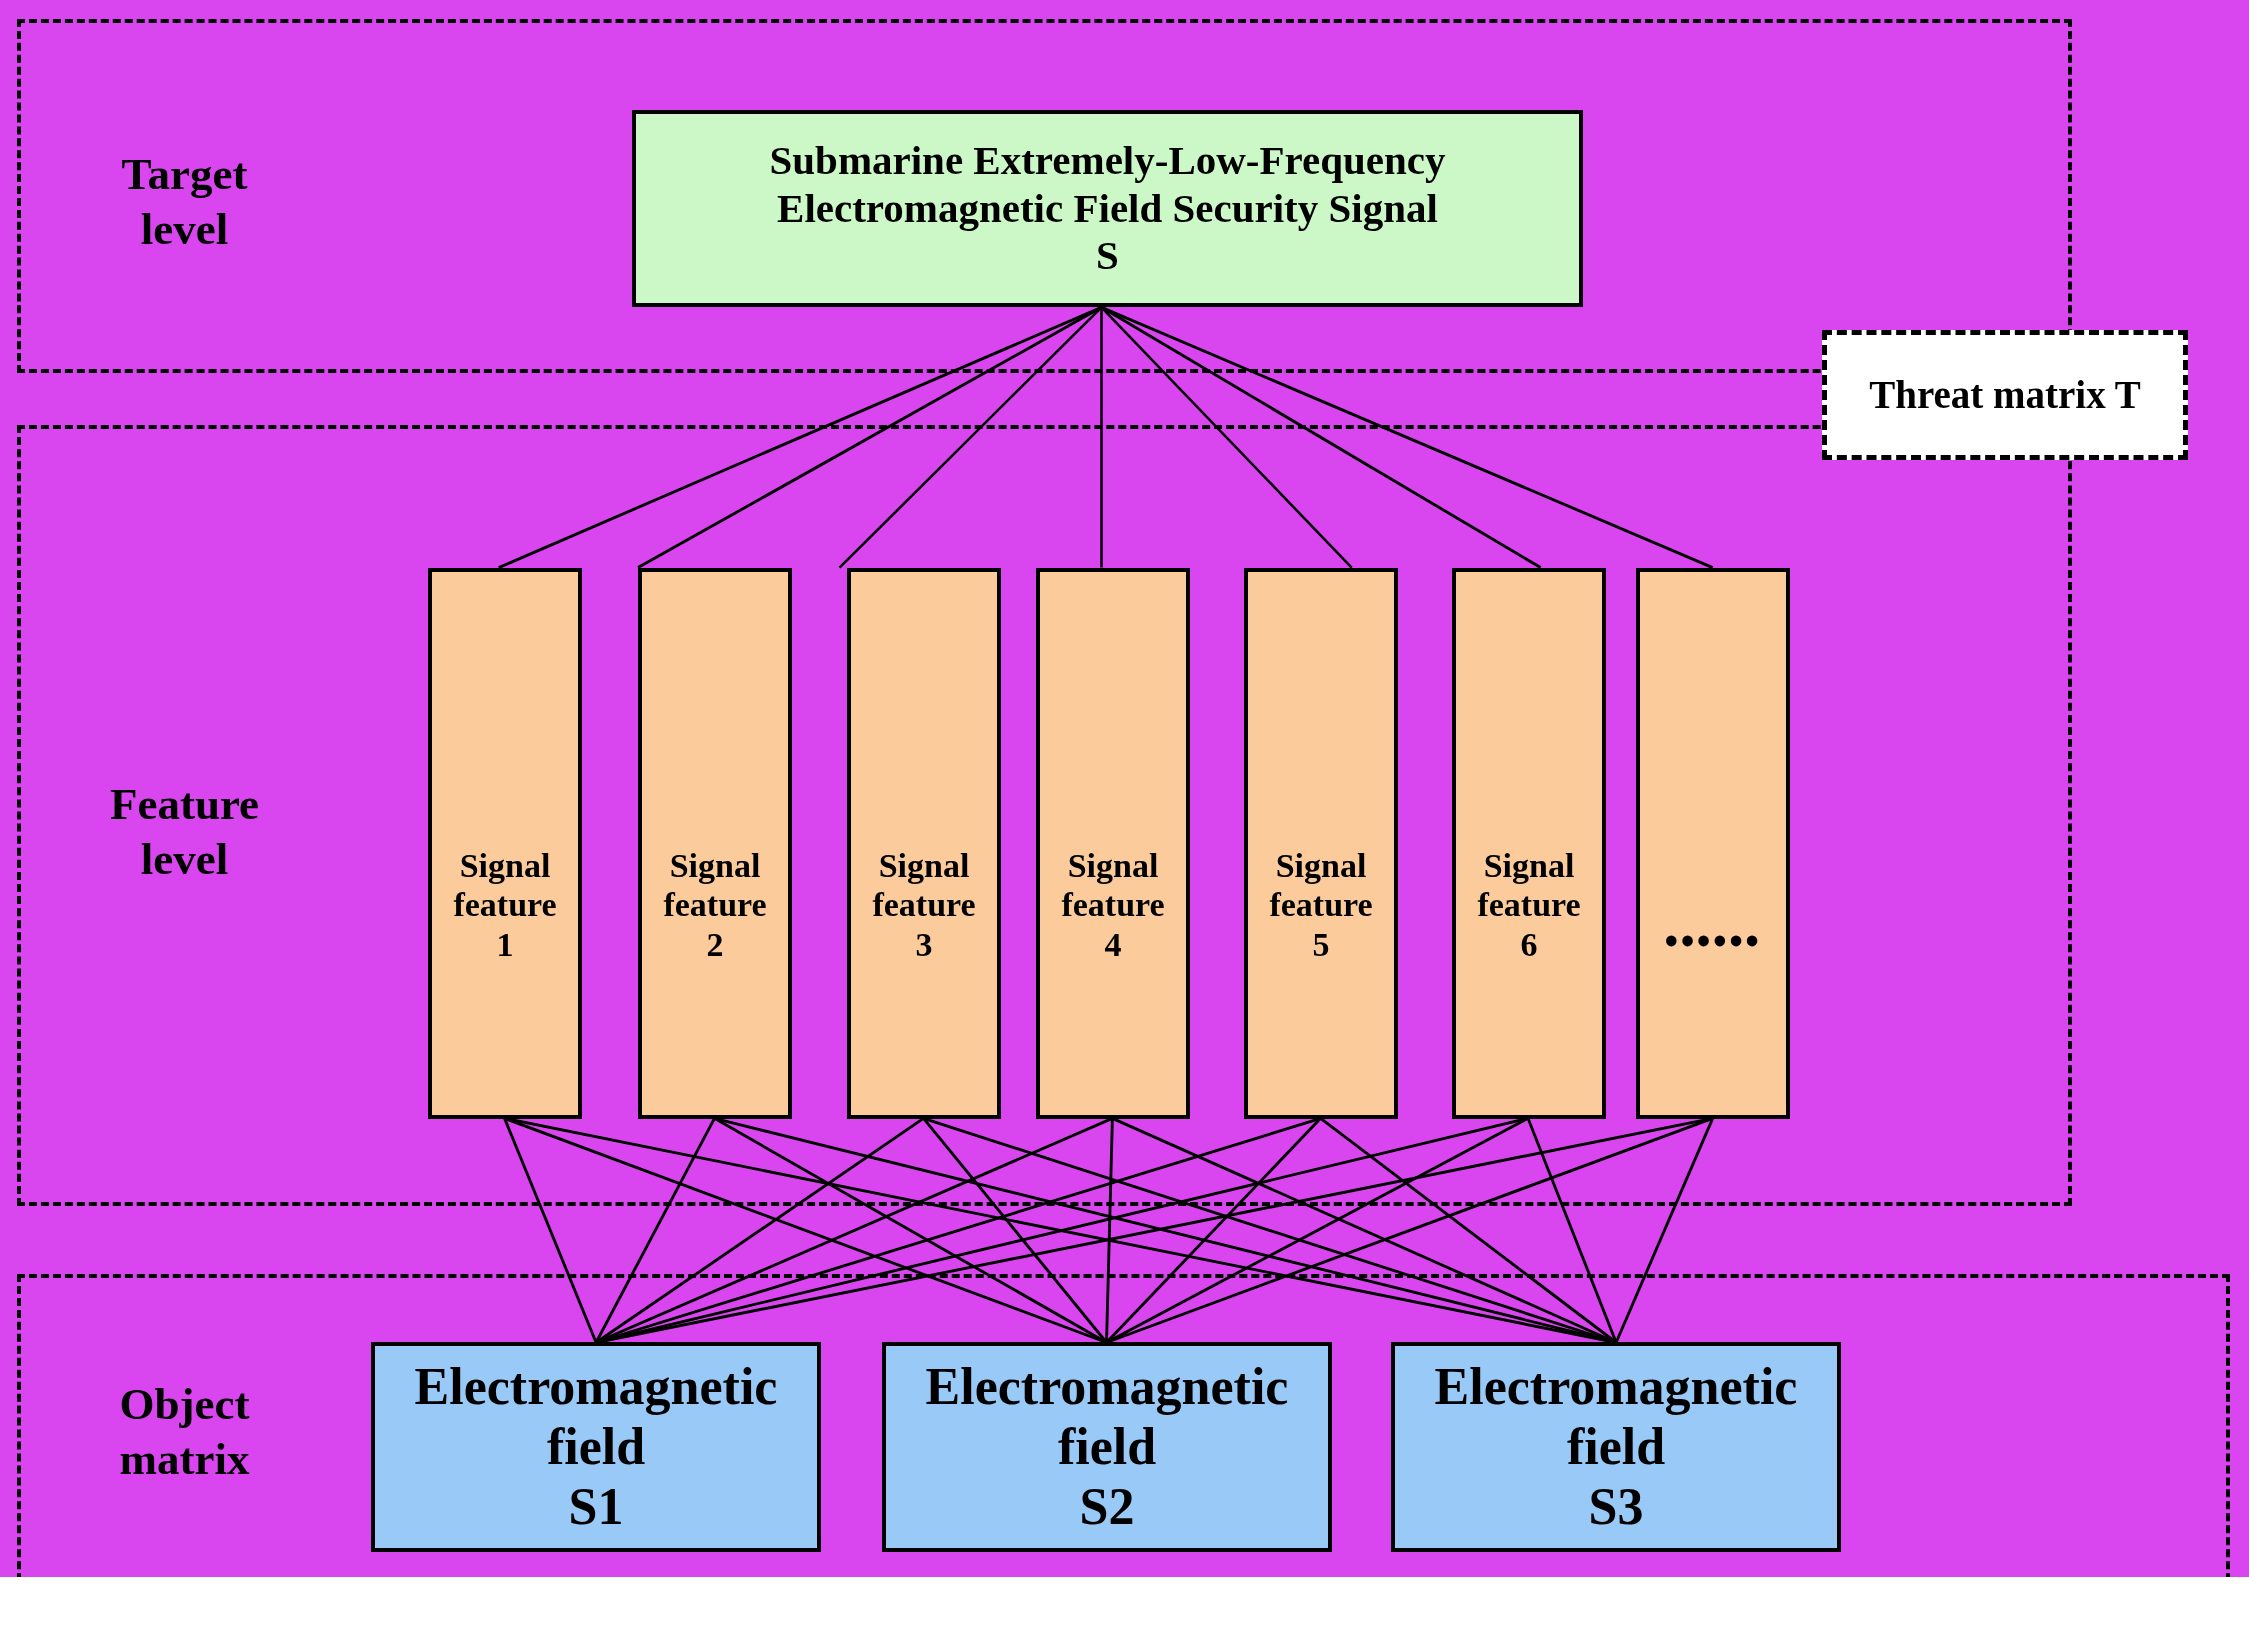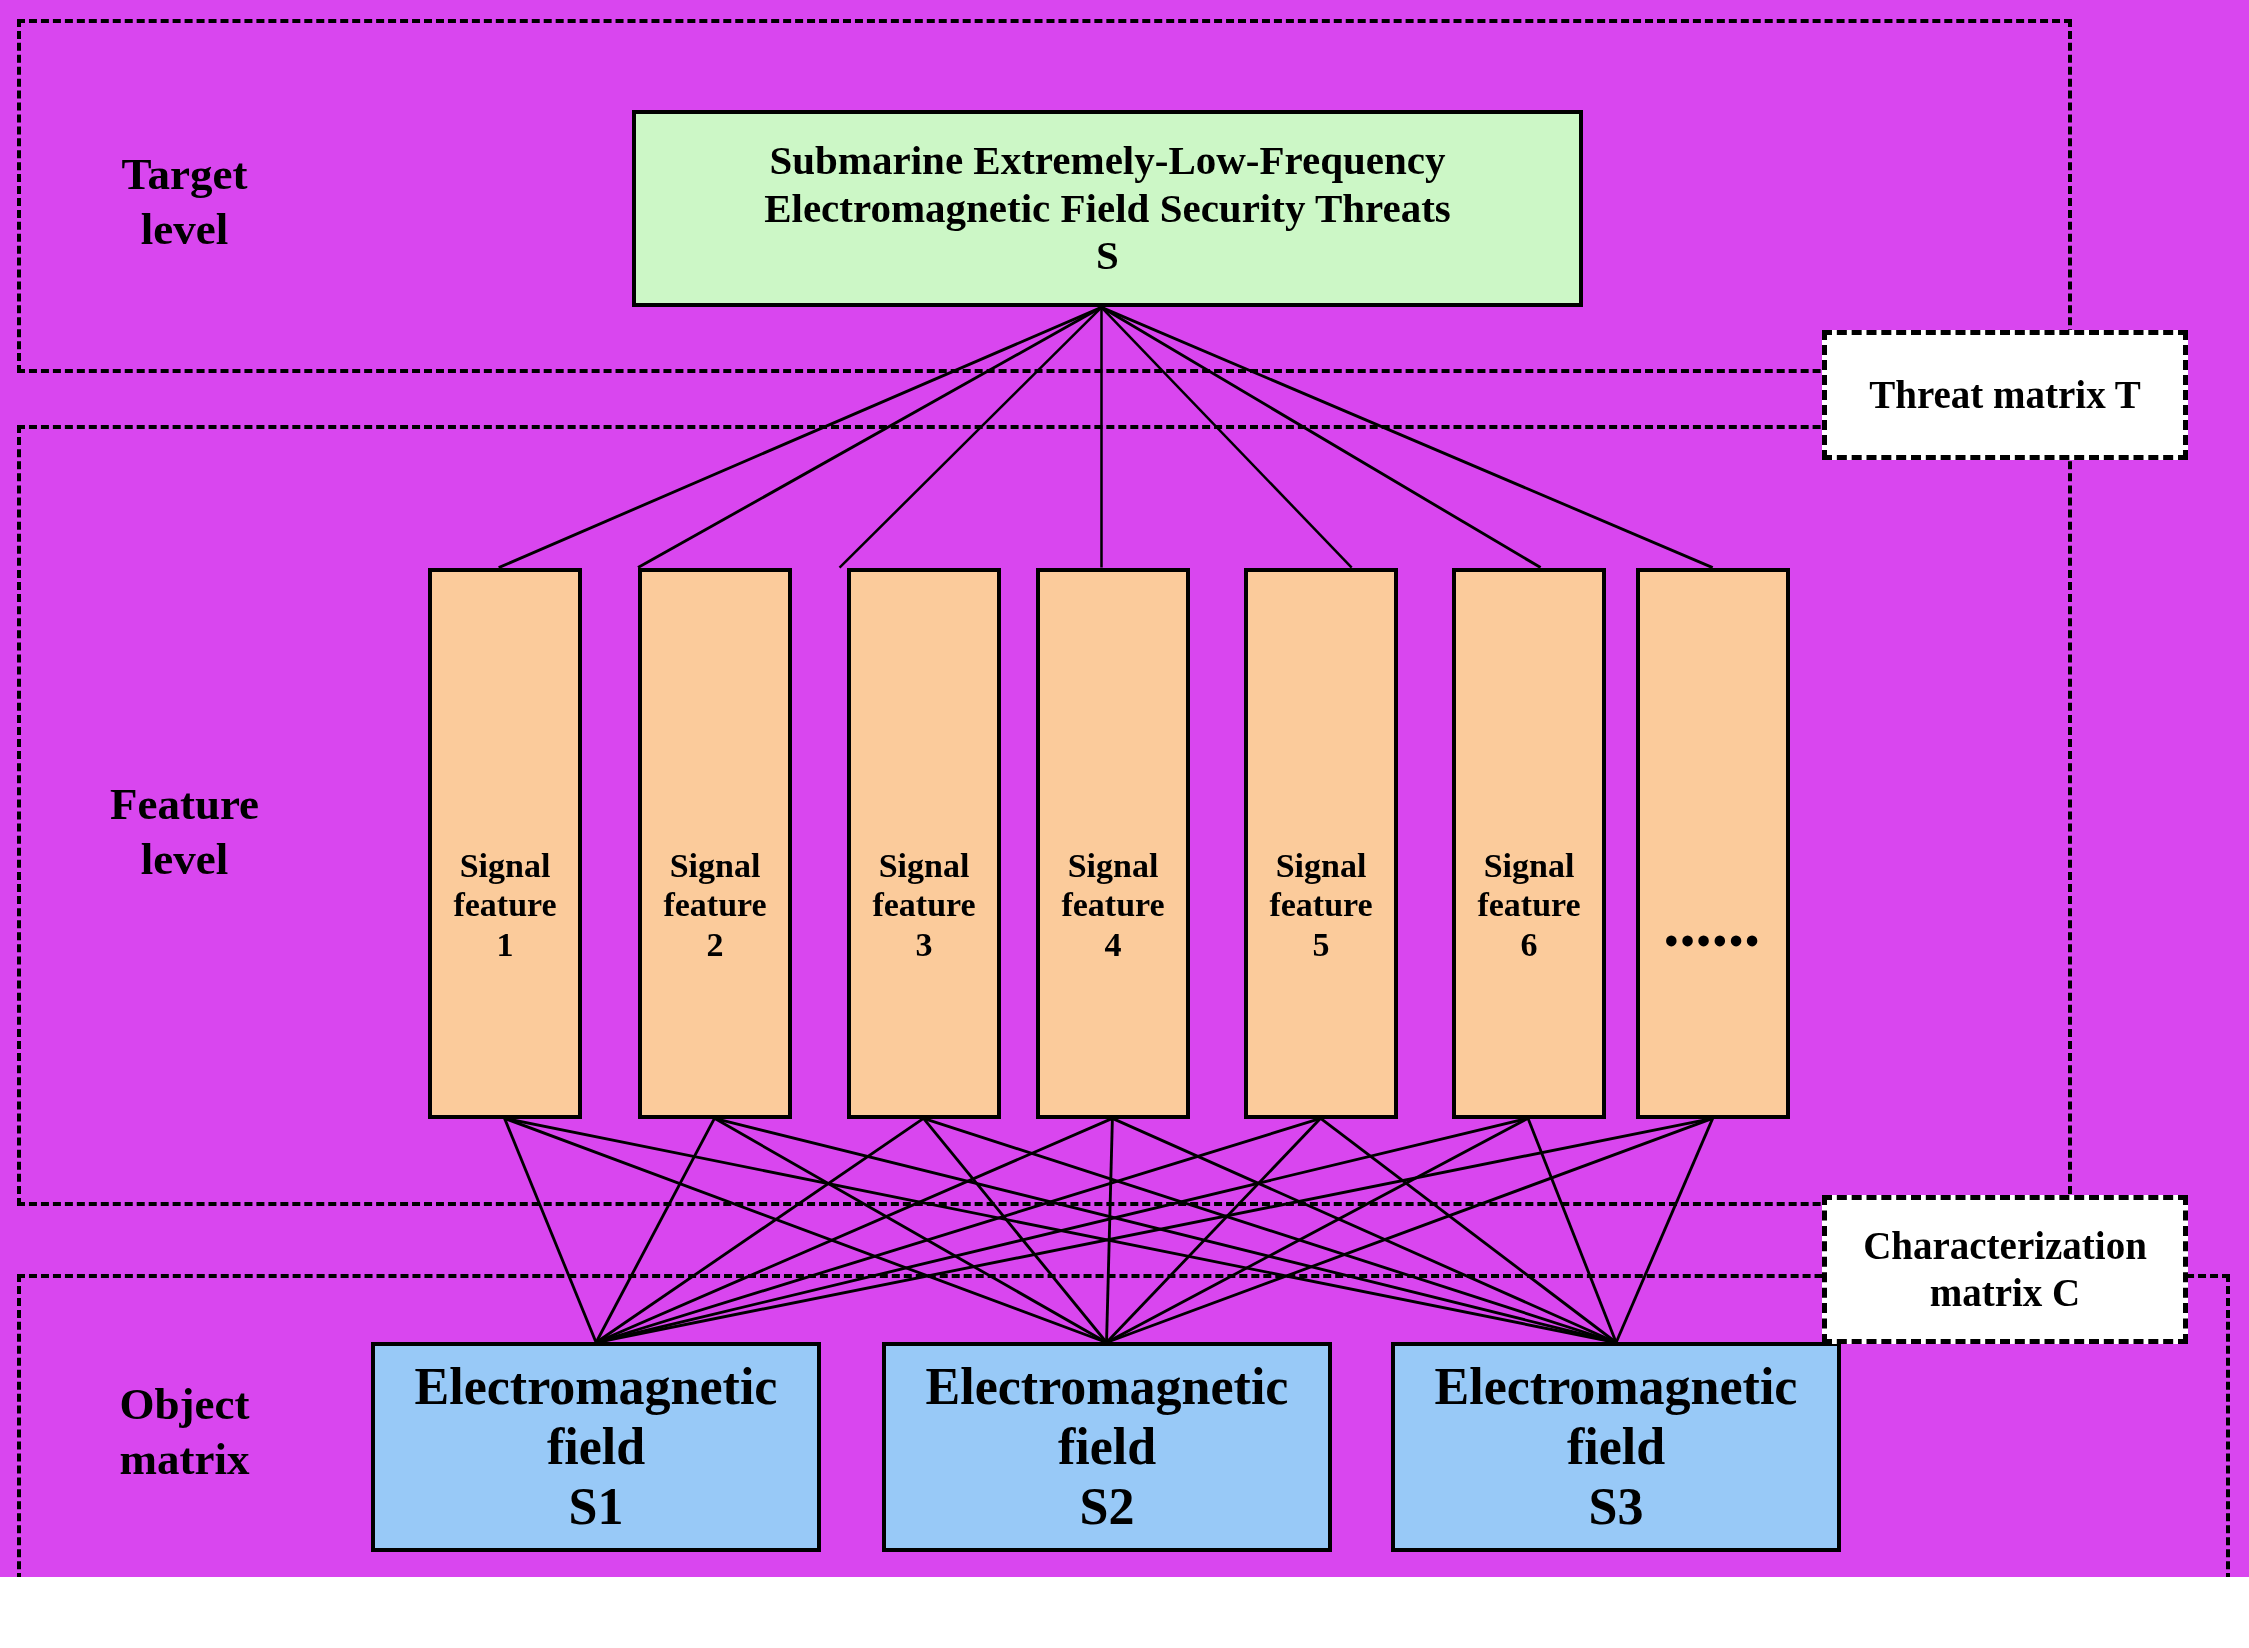--- a/index.html
+++ b/index.html
@@ -108,26 +108,24 @@
     <line x1="1820" y1="1332" x2="710" y2="1599"></line>
     <line x1="1820" y1="1332" x2="1318" y2="1599"></line>
     <line x1="1820" y1="1332" x2="1925" y2="1599"></line>
 
     <line x1="2040" y1="1332" x2="710" y2="1599"></line>
     <line x1="2040" y1="1332" x2="1318" y2="1599"></line>
     <line x1="2040" y1="1332" x2="1925" y2="1599"></line>
   </svg>
 
   <div class="node target-node" style="left:632px;top:110px;width:951px;height:197px;">Submarine Extremely-Low-Frequency
-Electromagnetic Field Security Threats
+Electromagnetic Field Security Signal
 S</div>
 
   <div class="matrixbox" style="left:1822px;top:330px;width:366px;height:130px;font-size:39px;">Threat matrix T</div>
-  <div class="matrixbox" style="left:1822px;top:1195px;width:366px;height:149px;font-size:39px;">Characterization
-matrix C</div>
 
   <div class="node feature-node" style="left:428px;top:568px;width:154px;height:551px;">
     <span class="ftxt">Signal
 feature
 1</span></div>
 
   <div class="node feature-node" style="left:638px;top:568px;width:154px;height:551px;">
     <span class="ftxt">Signal
 feature
 2</span></div>

